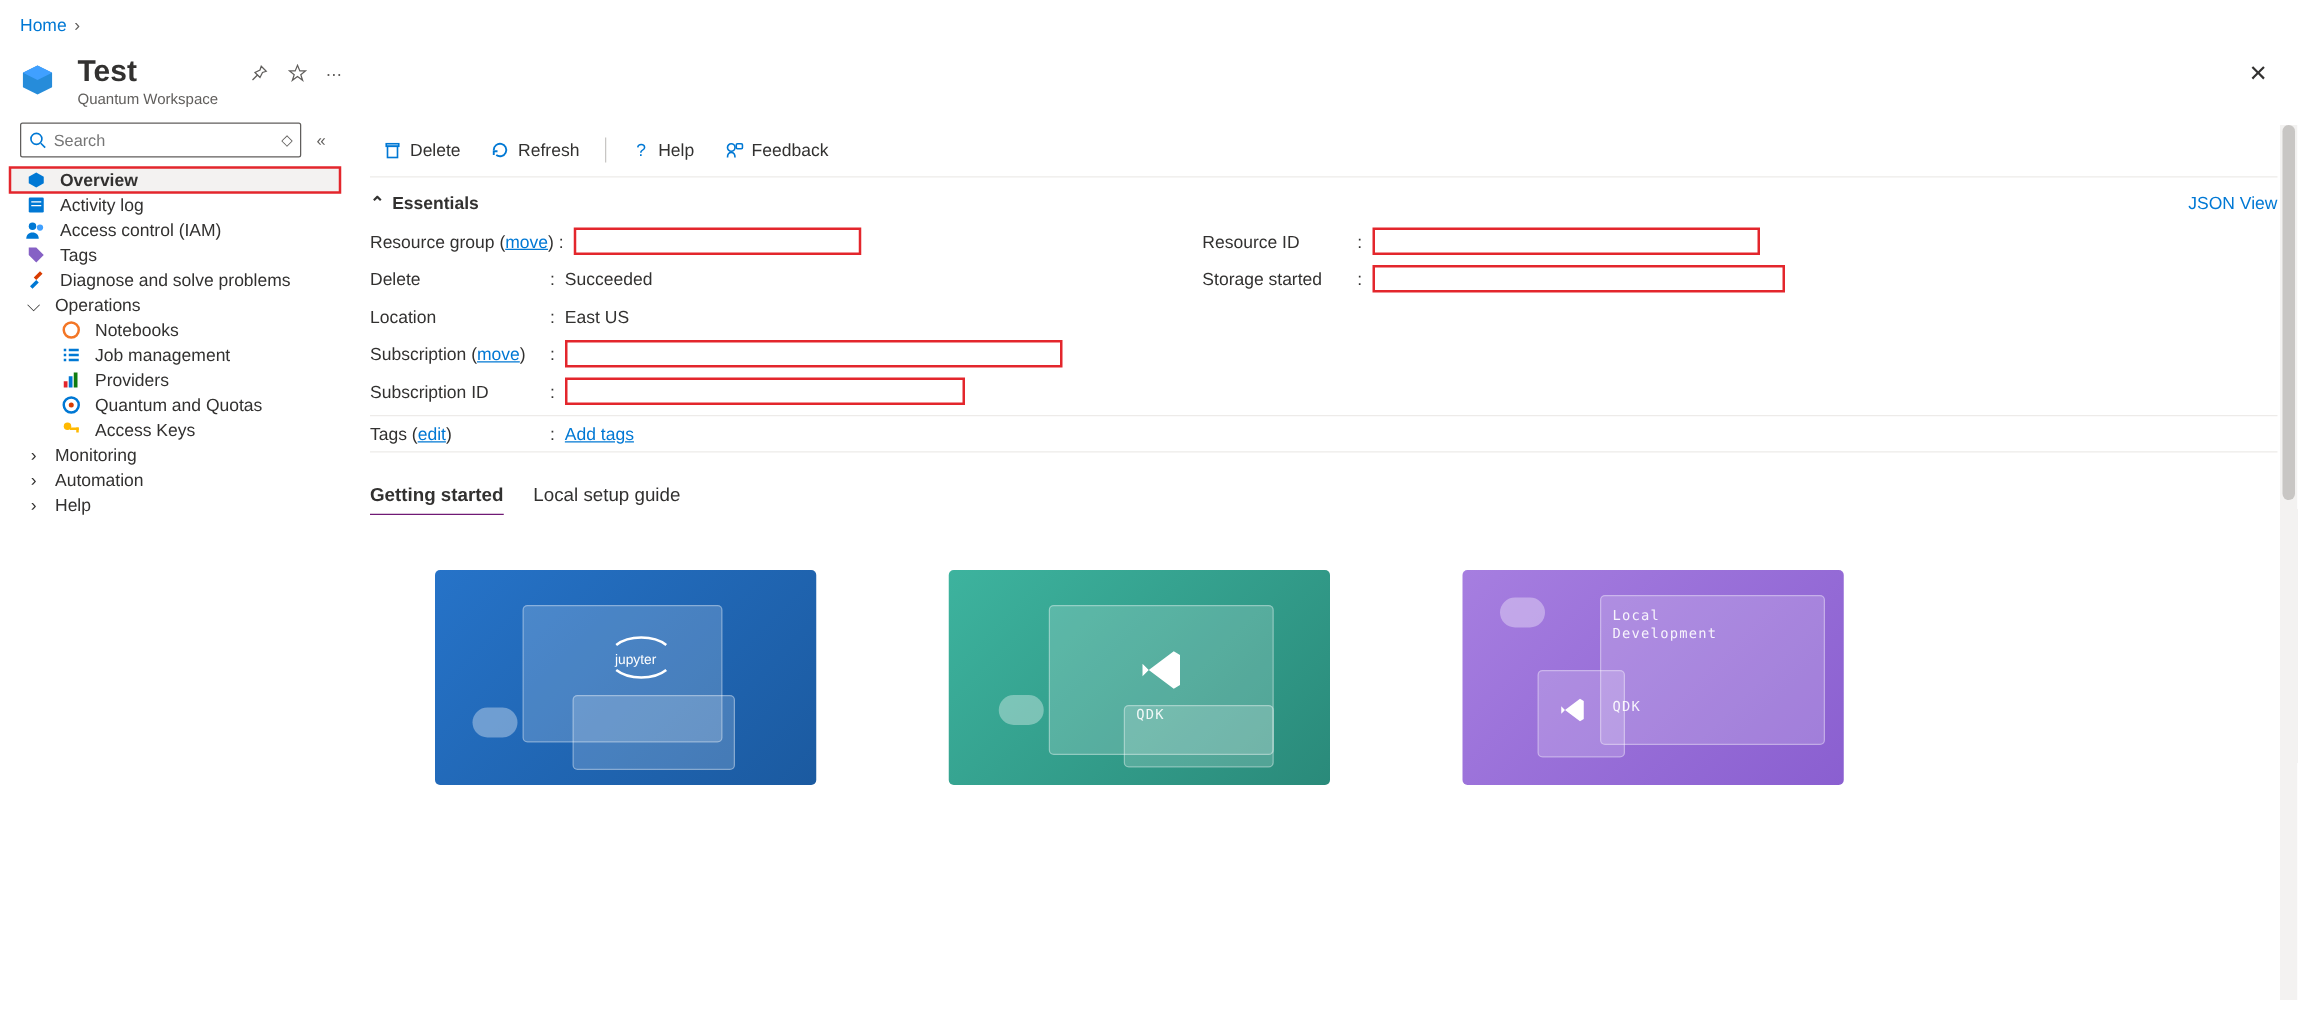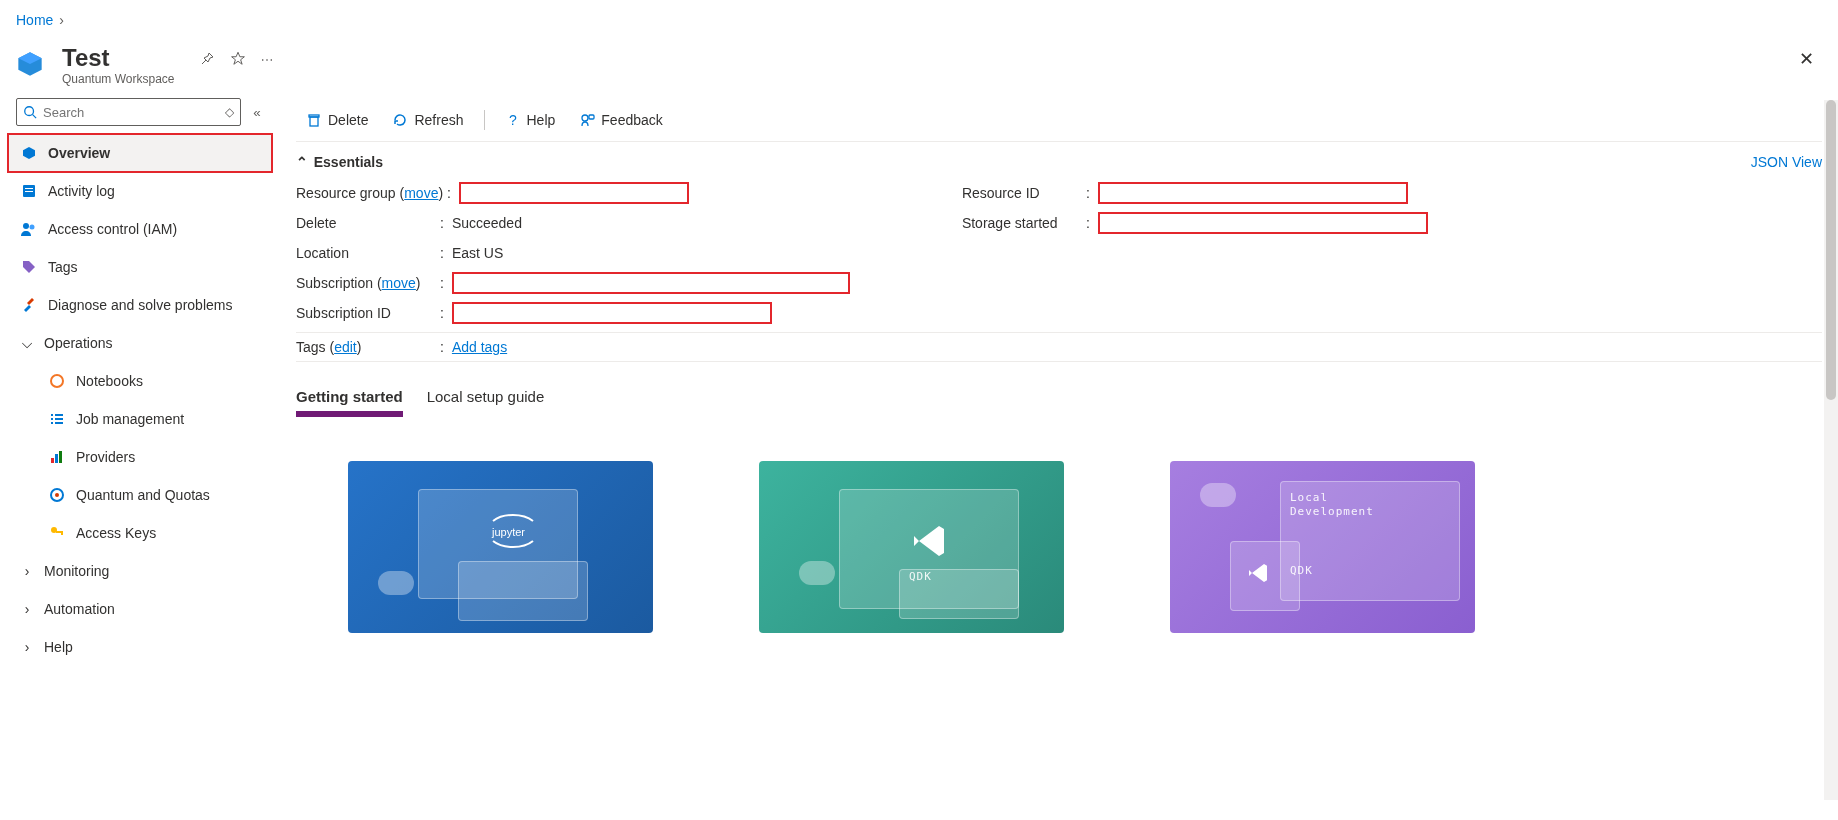--- a/index.html
+++ b/index.html
@@ -19,21 +19,21 @@
 .close-btn { position:absolute; top:48px; right:24px; font-size:18px; color:#323130; background:none; border:none; cursor:pointer;}
 
 .cols { display:flex; }
 .sidebar { width: 280px; flex-shrink:0; padding: 0 8px;}
 .search-wrap { padding: 0 8px 8px; display:flex; align-items:center; gap:8px;}
 .search-box { flex:1; display:flex; align-items:center; border:1px solid #605e5c; border-radius:2px; height:28px; padding:0 6px; gap:6px;}
 .search-box input { border:none; outline:none; flex:1; font-size:13px; background:transparent;}
 .sort-ic { color:#605e5c; font-size:12px;}
 .collapse-btn { background:none; border:none; color:#605e5c; padding:4px;}
 
-.nav-item { display:flex; align-items:center; gap:10px; height:38px; padding:0 12px; cursor:pointer; font-size:14px; color:#323130;}
+.nav-item { display:flex; align-items:center; gap:10px; height:20px; padding:0 12px; cursor:pointer; font-size:14px; color:#323130;}
 .nav-item.active { background:#f3f2f1; font-weight:600;}
 .nav-item.highlight { outline:2px solid #e3262c; outline-offset:-1px;}
 .nav-item .chev-ic { width:14px; display:inline-flex; justify-content:center;}
 .nav-child { padding-left:40px;}
 .nav-icon { width:18px; height:18px; display:inline-flex; align-items:center; justify-content:center;}
 
 .main { flex:1; padding: 0 16px 16px; }
 .toolbar { display:flex; align-items:center; gap:4px; height:44px; border-bottom:1px solid #edebe9;}
 .tb-btn { display:flex; align-items:center; gap:6px; background:none; border:none; height:32px; padding:0 10px; font-size:14px; color:#323130; cursor:pointer;}
 .tb-sep { width:1px; height:20px; background:#c8c6c4; margin:0 6px;}
@@ -52,21 +52,21 @@
 .redbox.w1 { width:230px;}
 .redbox.w2 { width:398px;}
 .redbox.w3 { width:320px;}
 .redbox.w4 { width:310px;}
 .redbox.w5 { width:330px;}
 .colon { padding: 0 8px 0 4px;}
 .tags-row { border-top:1px solid #edebe9; border-bottom:1px solid #edebe9; margin-top:4px; padding:4px 0;}
 
 .tabs { display:flex; gap:24px; margin-top:20px; font-size:15px;}
 .tab { padding:6px 0; cursor:pointer; color:#323130;}
-.tab.active { font-weight:600; border-bottom:6px solid #701a75;}
+.tab.active { font-weight:600; border-bottom:1px solid #701a75;}
 
 .cards { display:flex; gap:106px; margin-top:44px; padding-left:52px;}
 .card { width:305px; height:172px; border-radius:4px; position:relative; overflow:hidden;}
 .card.blue { background:linear-gradient(135deg,#2673c8,#1b5aa0);}
 .card.teal { background:linear-gradient(135deg,#3db39e,#2a8a7a);}
 .card.purple { background:linear-gradient(135deg,#a67ee0,#8a5fd0);}
 .card-window { position:absolute; background:rgba(255,255,255,0.18); border:1px solid rgba(255,255,255,0.35); border-radius:4px;}
 .card-cloud { position:absolute; width:36px; height:24px; background:rgba(255,255,255,0.35); border-radius:12px;}
 .card-cloud::before { content:""; position:absolute; width:18px; height:18px; background:rgba(255,255,255,0.0); border-radius:50%; top:-8px; left:6px;}
 .scrollbar-stub { position:absolute; right:0; top:100px; bottom:20px; width:14px; background:#f3f2f1;}

